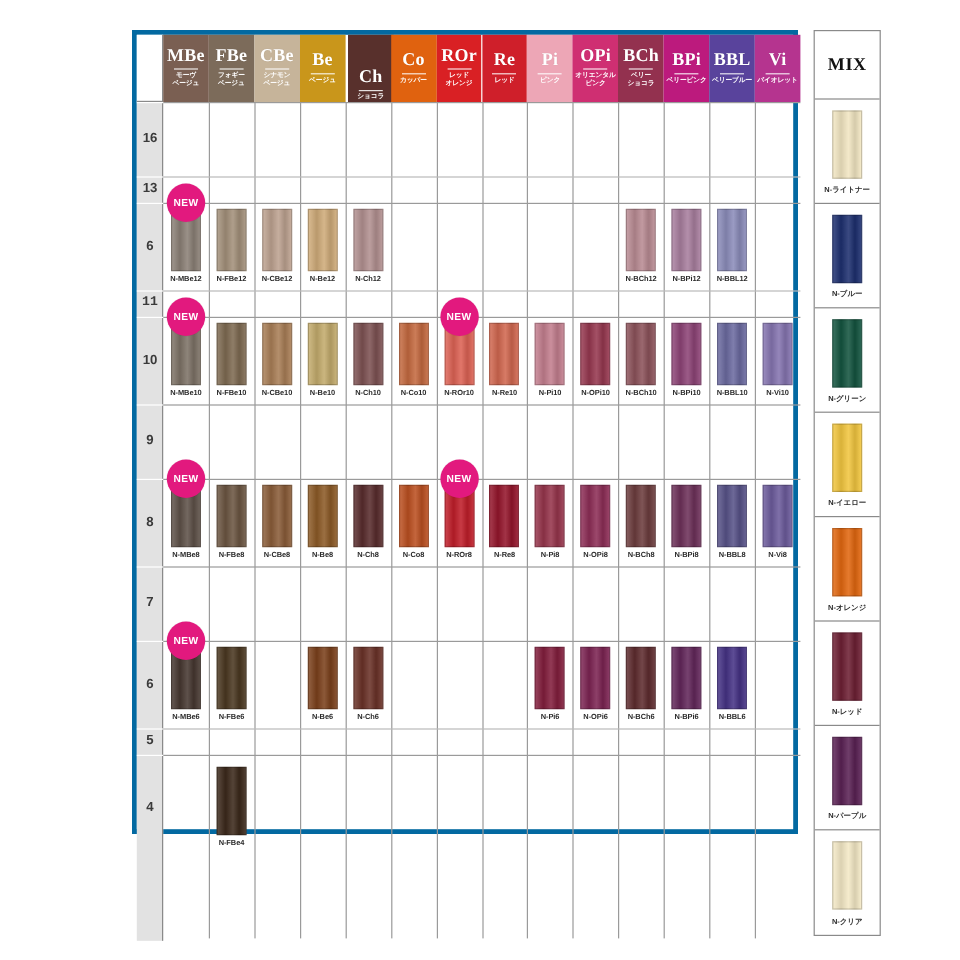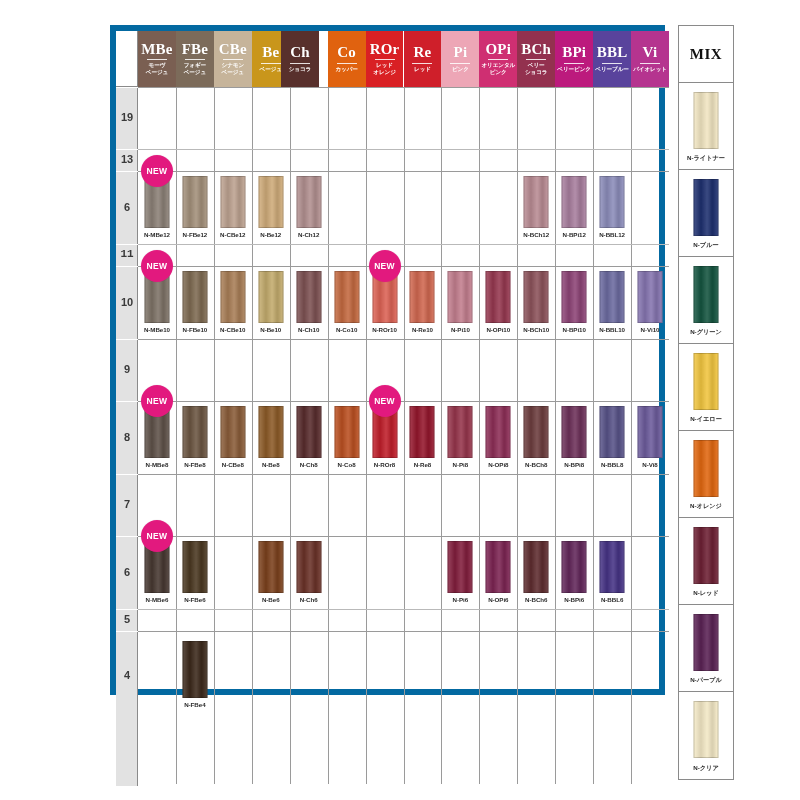--- a/index.html
+++ b/index.html
@@ -10,21 +10,21 @@
     overflow:hidden;
     position:relative;
   }
   #root{position:absolute;left:0;top:0;width:800px;height:800px;}
 
   
   .chart-frame{
     position:absolute;
     left:110px; top:25px;
     width:555px; height:670px;
-    border:6px solid #0369a1;
+    border:4px solid #0369a1;
     box-sizing:border-box;
     background:#fff;
   }
   
   .level-gutter{
     position:absolute;left:0;top:0;width:22px;height:100%;
     background:#e2e2e2;
     border-right:1px solid #8a8a8a;
     box-sizing:border-box;
   }
@@ -152,21 +152,21 @@
           <div class="head-abbr">CBe</div>
           <div class="head-rule"></div>
           <div class="head-jp">シナモン
 ベージュ</div>
         </div>
         <div class="head-cell" style="left: 113.786px; width: 37.9286px; background: rgb(201, 150, 27);">
           <div class="head-abbr">Be</div>
           <div class="head-rule"></div>
           <div class="head-jp">ベージュ</div>
         </div>
-        <div class="head-cell" style="left: 143px; width: 37.9286px; background: rgb(88, 48, 44);">
+        <div class="head-cell" style="left: 154px; width: 37.9286px; background: rgb(88, 48, 44); justify-content: flex-end;">
           <div class="head-abbr">Ch</div>
           <div class="head-rule"></div>
           <div class="head-jp">ショコラ</div>
         </div>
         <div class="head-cell" style="left: 189.643px; width: 37.9286px; background: rgb(224, 98, 15);">
           <div class="head-abbr">Co</div>
           <div class="head-rule"></div>
           <div class="head-jp">カッパー</div>
         </div>
         <div class="head-cell" style="left: 227.571px; width: 37.9286px; background: rgb(217, 32, 36);">
@@ -233,21 +233,21 @@
         <div class="hline thin" style="top: 213px; width: 531px;"></div>
         <div class="hline" style="top: 235px; width: 531px;"></div>
         <div class="hline" style="top: 308px; width: 531px;"></div>
         <div class="hline" style="top: 370px; width: 531px;"></div>
         <div class="hline" style="top: 443px; width: 531px;"></div>
         <div class="hline" style="top: 505px; width: 531px;"></div>
         <div class="hline thin" style="top: 578px; width: 531px;"></div>
         <div class="hline" style="top: 600px; width: 531px;"></div>
       </div>
     <div id="levelLabels">
-        <div class="level-lab" style="top: 81px;">19</div>
+        <div class="level-lab" style="top: 81px;">16</div>
         <div style="position: absolute; left: 0px; width: 22px; height: 1px; background: rgb(255, 255, 255); top: 56px;"></div>
         <div class="level-lab" style="top: 123px;">13</div>
         <div style="position: absolute; left: 0px; width: 22px; height: 1px; background: rgb(255, 255, 255); top: 118px;"></div>
         <div class="level-lab" style="top: 170.5px;">6</div>
         <div style="position: absolute; left: 0px; width: 22px; height: 1px; background: rgb(255, 255, 255); top: 140px;"></div>
         <div class="level-lab" style="top: 218px; font-family: Liberation Mono, monospace;">11</div>
         <div style="position: absolute; left: 0px; width: 22px; height: 1px; background: rgb(255, 255, 255); top: 213px;"></div>
         <div class="level-lab" style="top: 265.5px;">10</div>
         <div style="position: absolute; left: 0px; width: 22px; height: 1px; background: rgb(255, 255, 255); top: 235px;"></div>
         <div class="level-lab" style="top: 333px;">9</div>

